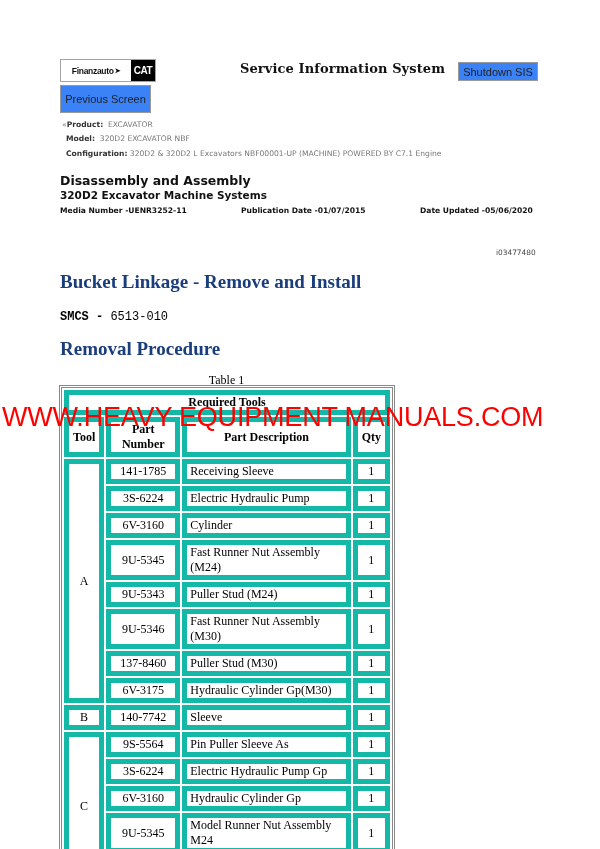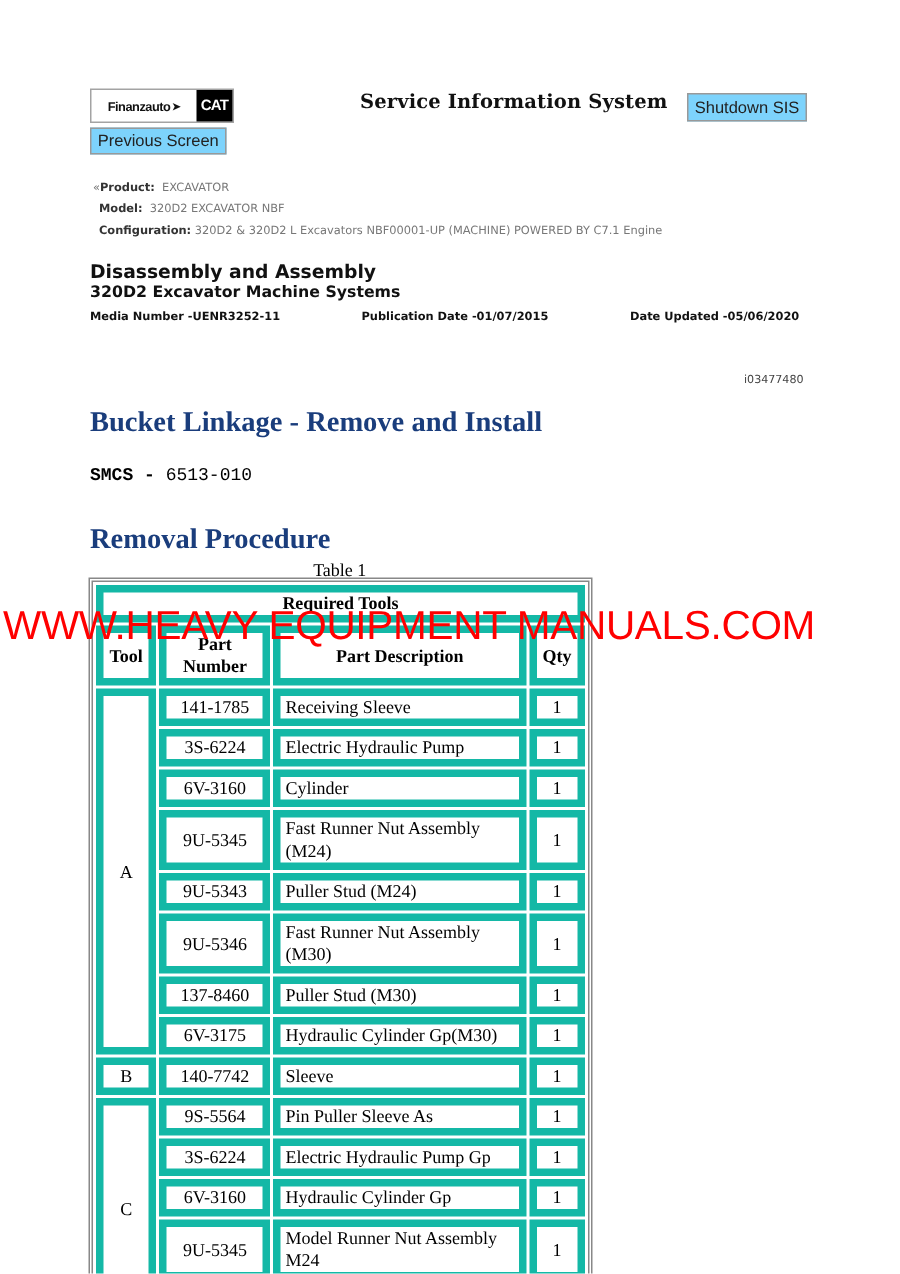--- a/index.html
+++ b/index.html
@@ -15,25 +15,25 @@
       font-size: 8.5px; letter-spacing: -0.3px; display: flex; align-items: center;
       justify-content: center; color: #111;
     }
     .logo .fin .arrow { font-size: 7px; margin-left: 1px; }
     .logo .cat {
       width: 24px; background: #000; color: #fff; font-family: "Liberation Sans", sans-serif;
       font-weight: bold; font-size: 10px; display: flex; align-items: center; justify-content: center;
       letter-spacing: -0.5px;
     }
     .btn {
-      position: absolute; border: 1px solid #999; background: #7dd3fc;
+      position: absolute; border: 1px solid #999; background: #3b82f6;
       font-family: "Liberation Sans", sans-serif; font-size: 11px; color: #222;
       display: flex; align-items: center; justify-content: center; cursor: pointer;
     }
-    .btn-prev { left: 60px; top: 85px; width: 91px; height: 18px; }
+    .btn-prev { left: 60px; top: 85px; width: 91px; height: 28px; }
     .btn-shutdown { left: 458px; top: 62px; width: 80px; height: 19px; }
     .sis-title {
       position: absolute; left: 240px; top: 61px; font-family: "DejaVu Serif", serif;
       font-weight: bold; font-size: 13px; letter-spacing: 0.1px; color: #111;
     }
 
     .meta { position: absolute; left: 62px; font-size: 7.6px; color: #777; }
     .meta b { color: #333; font-weight: bold; }
     .meta-product { top: 120px; }
     .meta-model { top: 134px; left: 66px; }
@@ -48,21 +48,21 @@
 
     .docid { position: absolute; left: 496px; top: 248px; font-size: 7.4px; color: #444; }
 
     .h1 {
       position: absolute; left: 60px; top: 271px; font-family: "Liberation Serif", serif;
       font-weight: bold; font-size: 19px; color: #1a3d7c;
     }
     .smcs { position: absolute; left: 60px; top: 310px; font-family: Liberation Mono, monospace; font-size: 12px; }
     .smcs b { font-weight: bold; }
     .h2 {
-      position: absolute; left: 60px; top: 349px; font-family: "Liberation Serif", serif;
+      position: absolute; left: 60px; top: 338px; font-family: "Liberation Serif", serif;
       font-weight: bold; font-size: 19px; color: #1a3d7c;
     }
 
     .table-caption {
       position: absolute; left: 60px; width: 333px; top: 373px; text-align: center;
       font-family: "Liberation Serif", serif; font-size: 12px;
     }
     .tools-table {
       position: absolute; left: 61px; top: 387px; width: 332px;
       border: 1px solid #888; outline: 1px solid #888; outline-offset: 1px;

